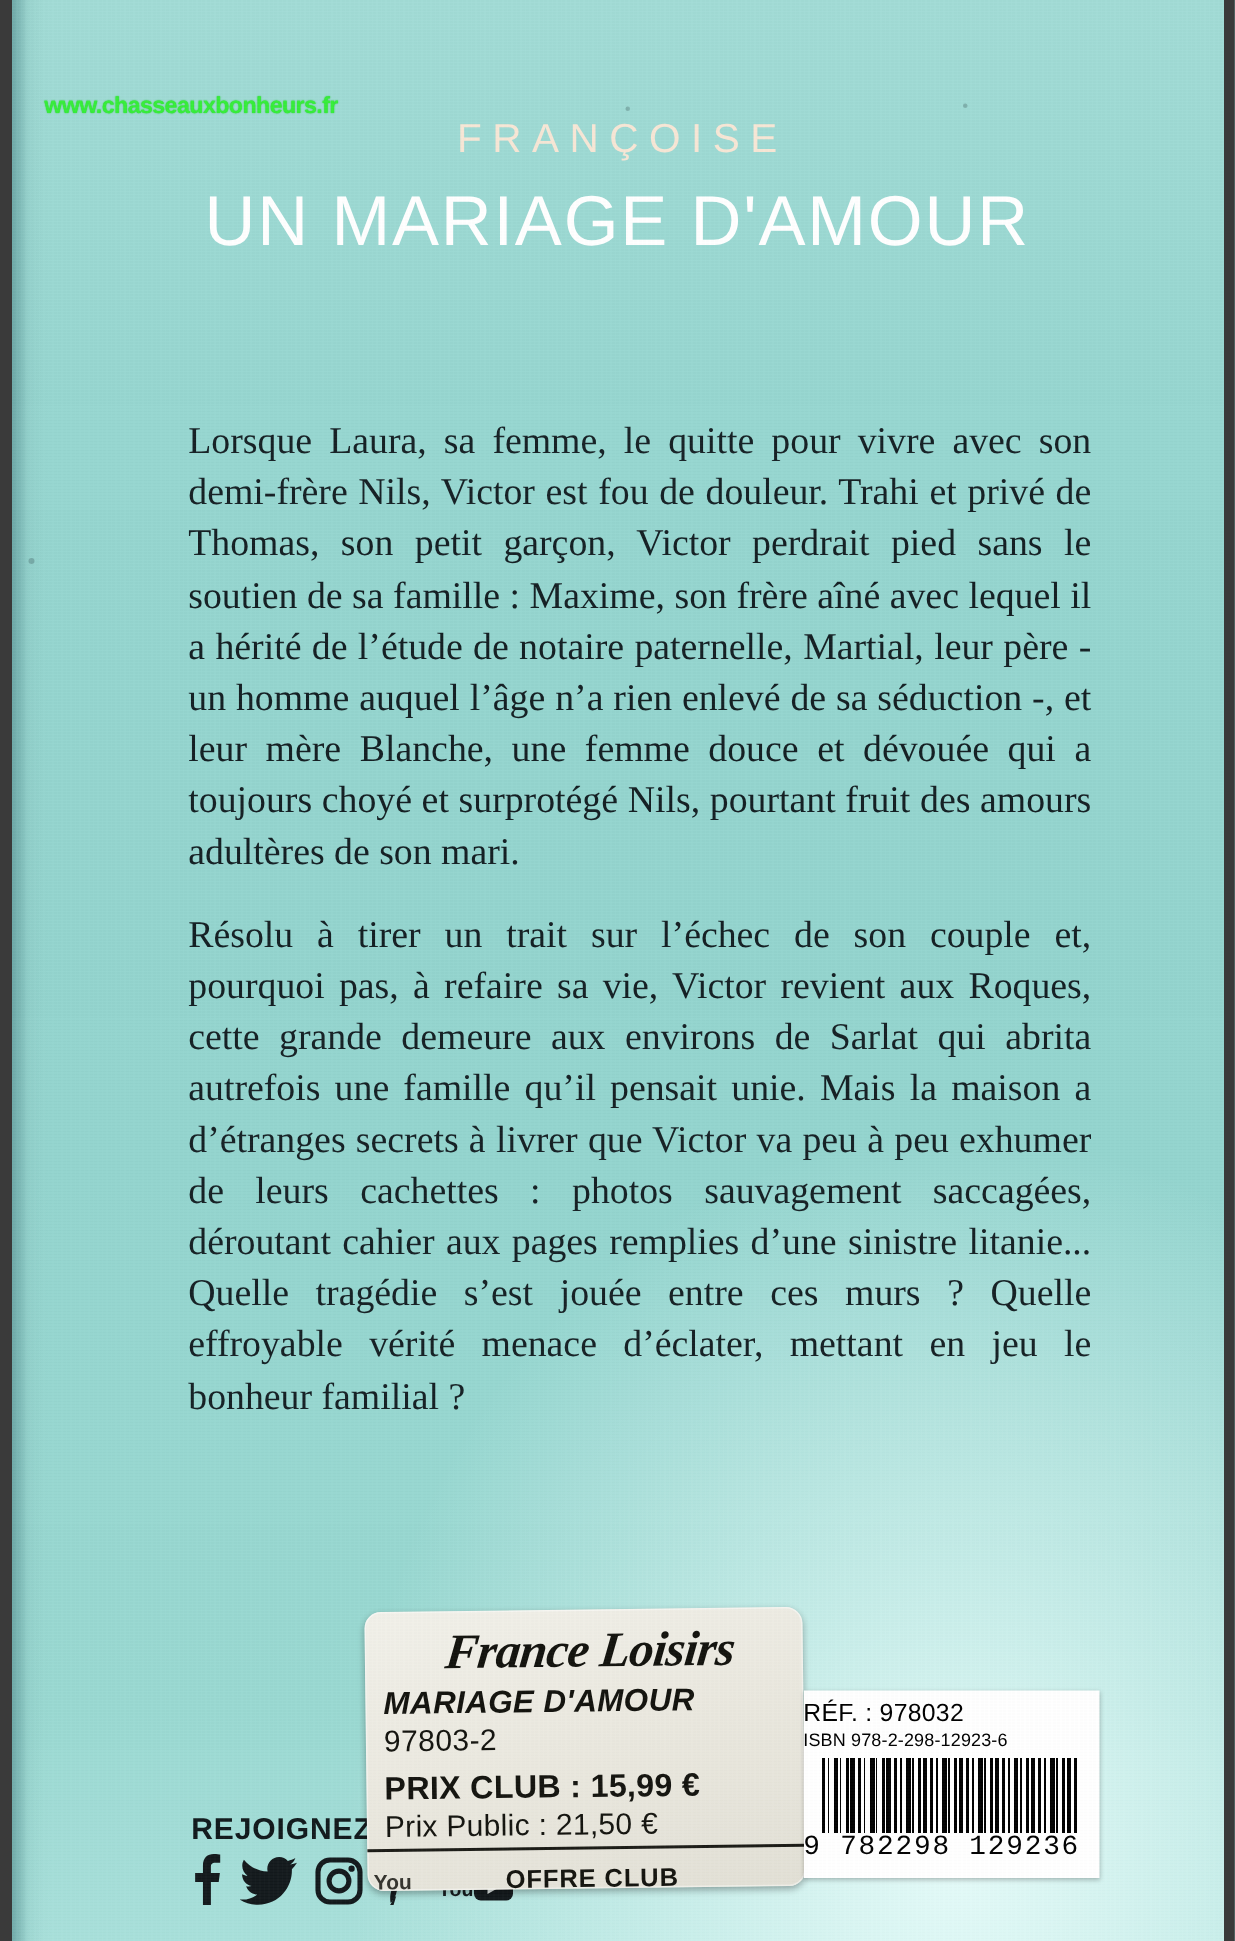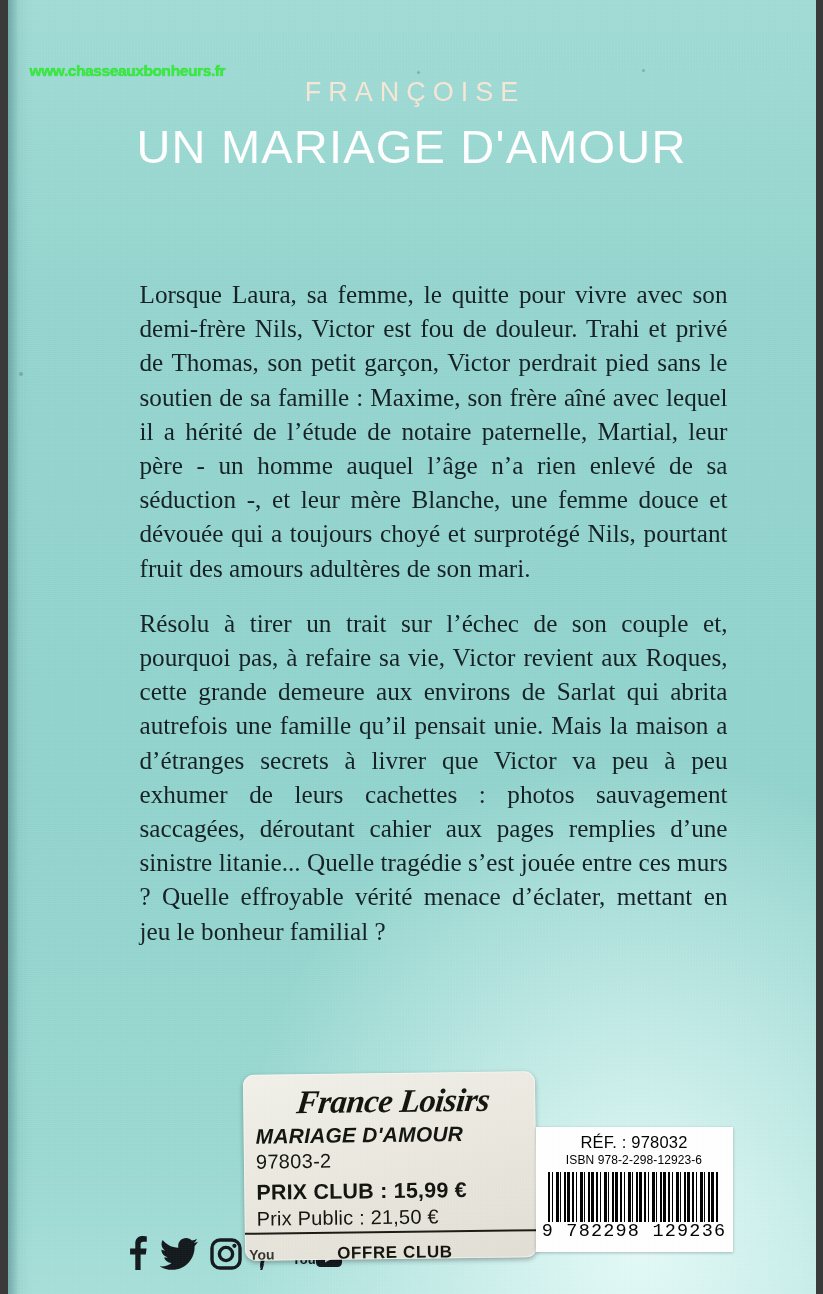--- a/index.html
+++ b/index.html
@@ -98,21 +98,21 @@
     font-weight: 400;
     letter-spacing: 1.2px;
     color: #ffffff;
     margin: 14px 0 0 0;
     line-height: 1.05;
   }
 
   
   .blurb {
     position: absolute;
-    left: 132px;
+    left: 118px;
     right: 88px;
     top: 278px;
   }
 
   .blurb p {
     margin: 0;
     color: #152024;
     font-family: "Liberation Serif", "DejaVu Serif", serif;
     font-size: 25.2px;
     line-height: 34.2px;
@@ -241,21 +241,20 @@
   .barcode-label {
     position: absolute;
     left: 528px;
     top: 1127px;
     width: 197px;
     height: 125px;
     background: #ffffff;
     box-shadow: 0 1px 3px rgba(0,0,0,.25);
     font-family: "Liberation Sans", "DejaVu Sans", sans-serif;
     color: #000;
-    text-align: center;
   }
 
   .bc-ref {
     font-size: 16.5px;
     font-weight: 400;
     letter-spacing: .2px;
     margin: 6px 0 0 0;
     line-height: 1.15;
   }
 
@@ -308,20 +307,21 @@
     <div class="author-first">FRANÇOISE</div>
     <h1 class="book-title">UN MARIAGE D'AMOUR</h1>
   </div>
 
   <div class="blurb">
     <p>Lorsque Laura, sa femme, le quitte pour vivre avec son demi-frère Nils, Victor est fou de douleur. Trahi et privé de Thomas, son petit garçon, Victor perdrait pied sans le soutien de sa famille : Maxime, son frère aîné avec lequel il a hérité de l’étude de notaire paternelle, Martial, leur père - un homme auquel l’âge n’a rien enlevé de sa séduction -, et leur mère Blanche, une femme douce et dévouée qui a toujours choyé et surprotégé Nils, pourtant fruit des amours adultères de son mari.</p>
     <p>Résolu à tirer un trait sur l’échec de son couple et, pourquoi pas, à refaire sa vie, Victor revient aux Roques, cette grande demeure aux environs de Sarlat qui abrita autrefois une famille qu’il pensait unie. Mais la maison a d’étranges secrets à livrer que Victor va peu à peu exhumer de leurs cachettes : photos sauvagement saccagées, déroutant cahier aux pages remplies d’une sinistre litanie... Quelle tragédie s’est jouée entre ces murs ? Quelle effroyable vérité menace d’éclater, mettant en jeu le bonheur familial ?</p>
   </div>
 
   <div class="social-block">
+    <div class="social-label">REJOIGNEZ</div>
     <div class="social-icons">
 
       <span>
         <svg width="22" height="34" viewBox="0 0 22 34" aria-hidden="true">
           <path fill="#13191c" d="M14.6 34V18.6h5.2l.8-6h-6V8.7c0-1.7.5-2.9 3-2.9h3.2V.4C20.2.3 18.5 0 16.6 0 12.3 0 9.3 2.6 9.3 7.5v5.1H4.1v6h5.2V34z"></path>
         </svg>
       </span>
 
       <span>
         <svg width="38" height="32" viewBox="0 0 38 32" aria-hidden="true">

